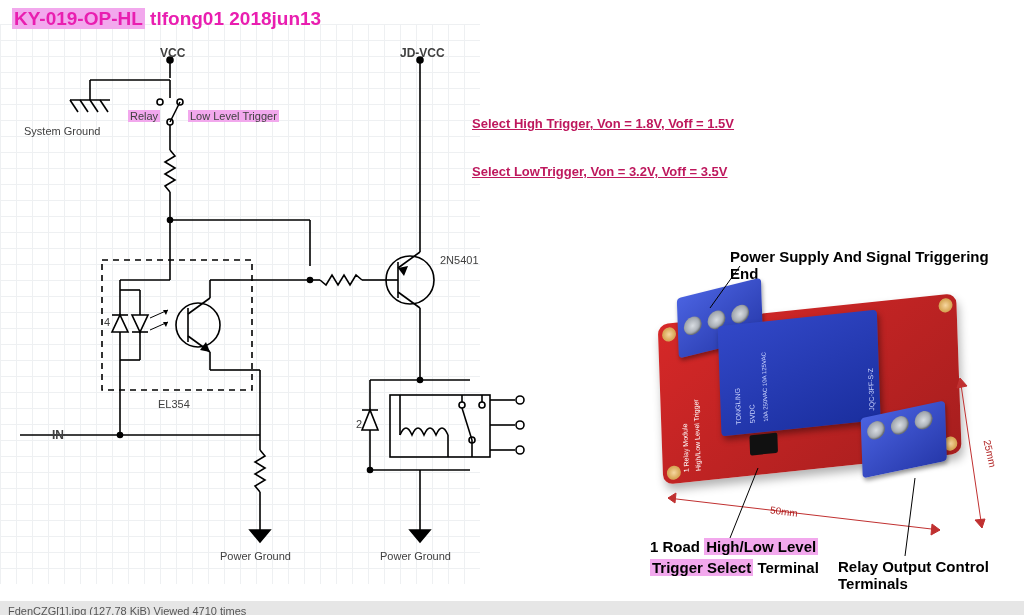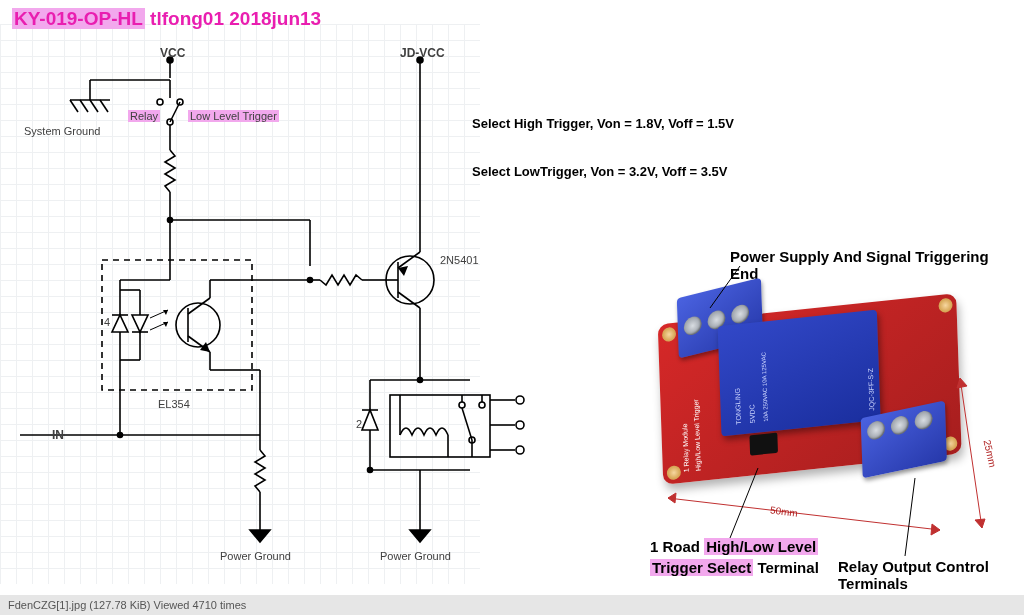--- a/index.html
+++ b/index.html
@@ -47,21 +47,22 @@
     position: absolute;
     font-size: 12px;
     font-weight: bold;
     color: #404040;
   }
   .small { font-size: 11px; font-weight: normal; }
   .info {
     position: absolute;
     font-size: 13px;
     font-weight: bold;
-    color: #000000;
+    color: #be185d;
+    text-decoration: underline;
   }
   .photo-area {
     position: absolute;
     top: 248px; left: 650px;
     width: 360px; height: 340px;
   }
   .photo-label {
     position: absolute;
     font-size: 15px;
     font-weight: bold;
@@ -148,21 +149,21 @@
   }
   .dim-arrow {
     position: absolute;
     font-size: 10px;
     color: #b02020;
   }
   .footer {
     position: absolute;
     bottom: 0; left: 0;
     width: 1024px;
-    height: 20px;
+    height: 14px;
     background: #e6e6e6;
     font-size: 11px;
     color: #555;
     padding: 4px 8px;
     margin-top: 41px;
   }
 </style>
 </head>
 <body>
 

